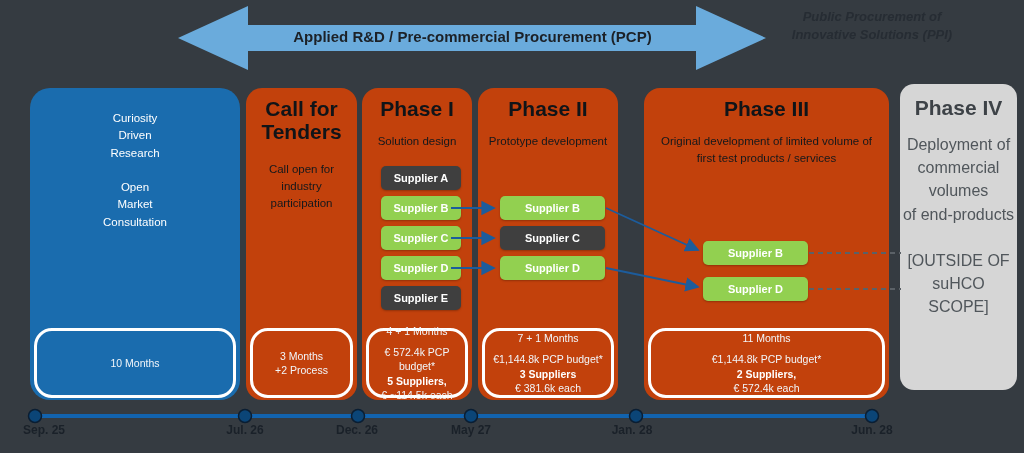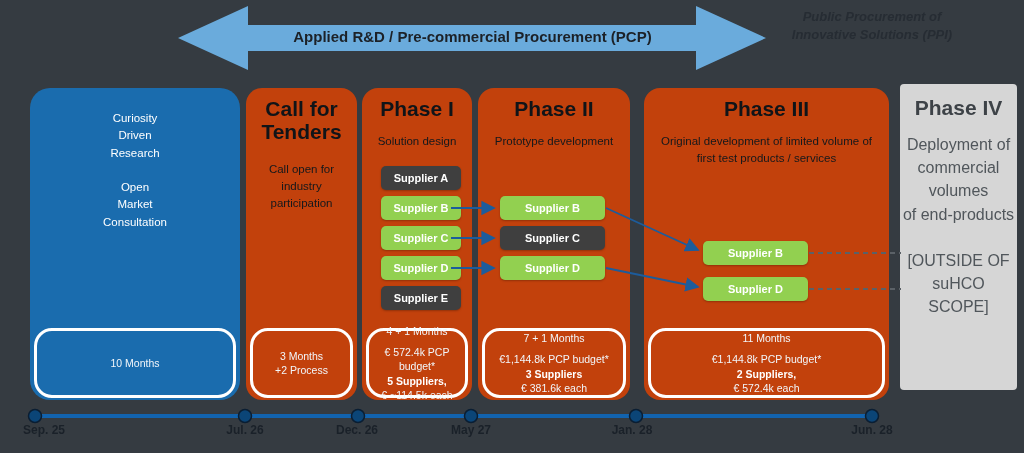--- a/index.html
+++ b/index.html
@@ -32,24 +32,24 @@
   #phase0-card .title{color:#ffffff;margin-top:12px;}
   #phase0-card .body{color:#ffffff;font-size:11.5px;margin-top:22px;}
 
   .blue-card{background:#c2410c;border-radius:16px;}
   .blue-card .title{color:#101418;margin-top:9px;}
   .blue-card .body{color:#14181c;font-size:11.5px;margin-top:13px;line-height:1.45;}
 
   #cft-card{left:246px;top:88px;width:111px;height:312px;}
   #cft-card .body{margin-top:18px;}
   #phase1-card{left:362px;top:88px;width:110px;height:312px;}
-  #phase2-card{left:478px;top:88px;width:152px;height:312px;}
+  #phase2-card{left:478px;top:88px;width:140px;height:312px;}
   #phase3-card{left:644px;top:88px;width:245px;height:312px;}
 
-  #phase4-card{left:900px;top:84px;width:117px;height:306px;background:#d6d6d6;border-radius:4px;}
+  #phase4-card{left:900px;top:84px;width:117px;height:306px;background:#d6d6d6;border-radius:14px;}
   #phase4-card .title{color:#3d4247;margin-top:12px;}
   #phase4-card .body{color:#50565b;font-weight:normal;font-size:16px;margin-top:14px;line-height:1.45;}
 
   
   .supplier{
     position:absolute;height:24px;border-radius:5px;
     display:flex;align-items:center;justify-content:center;
     color:#ffffff;font-weight:bold;font-size:11px;
     box-shadow:0 1px 2px rgba(0,0,0,0.25);
   }

